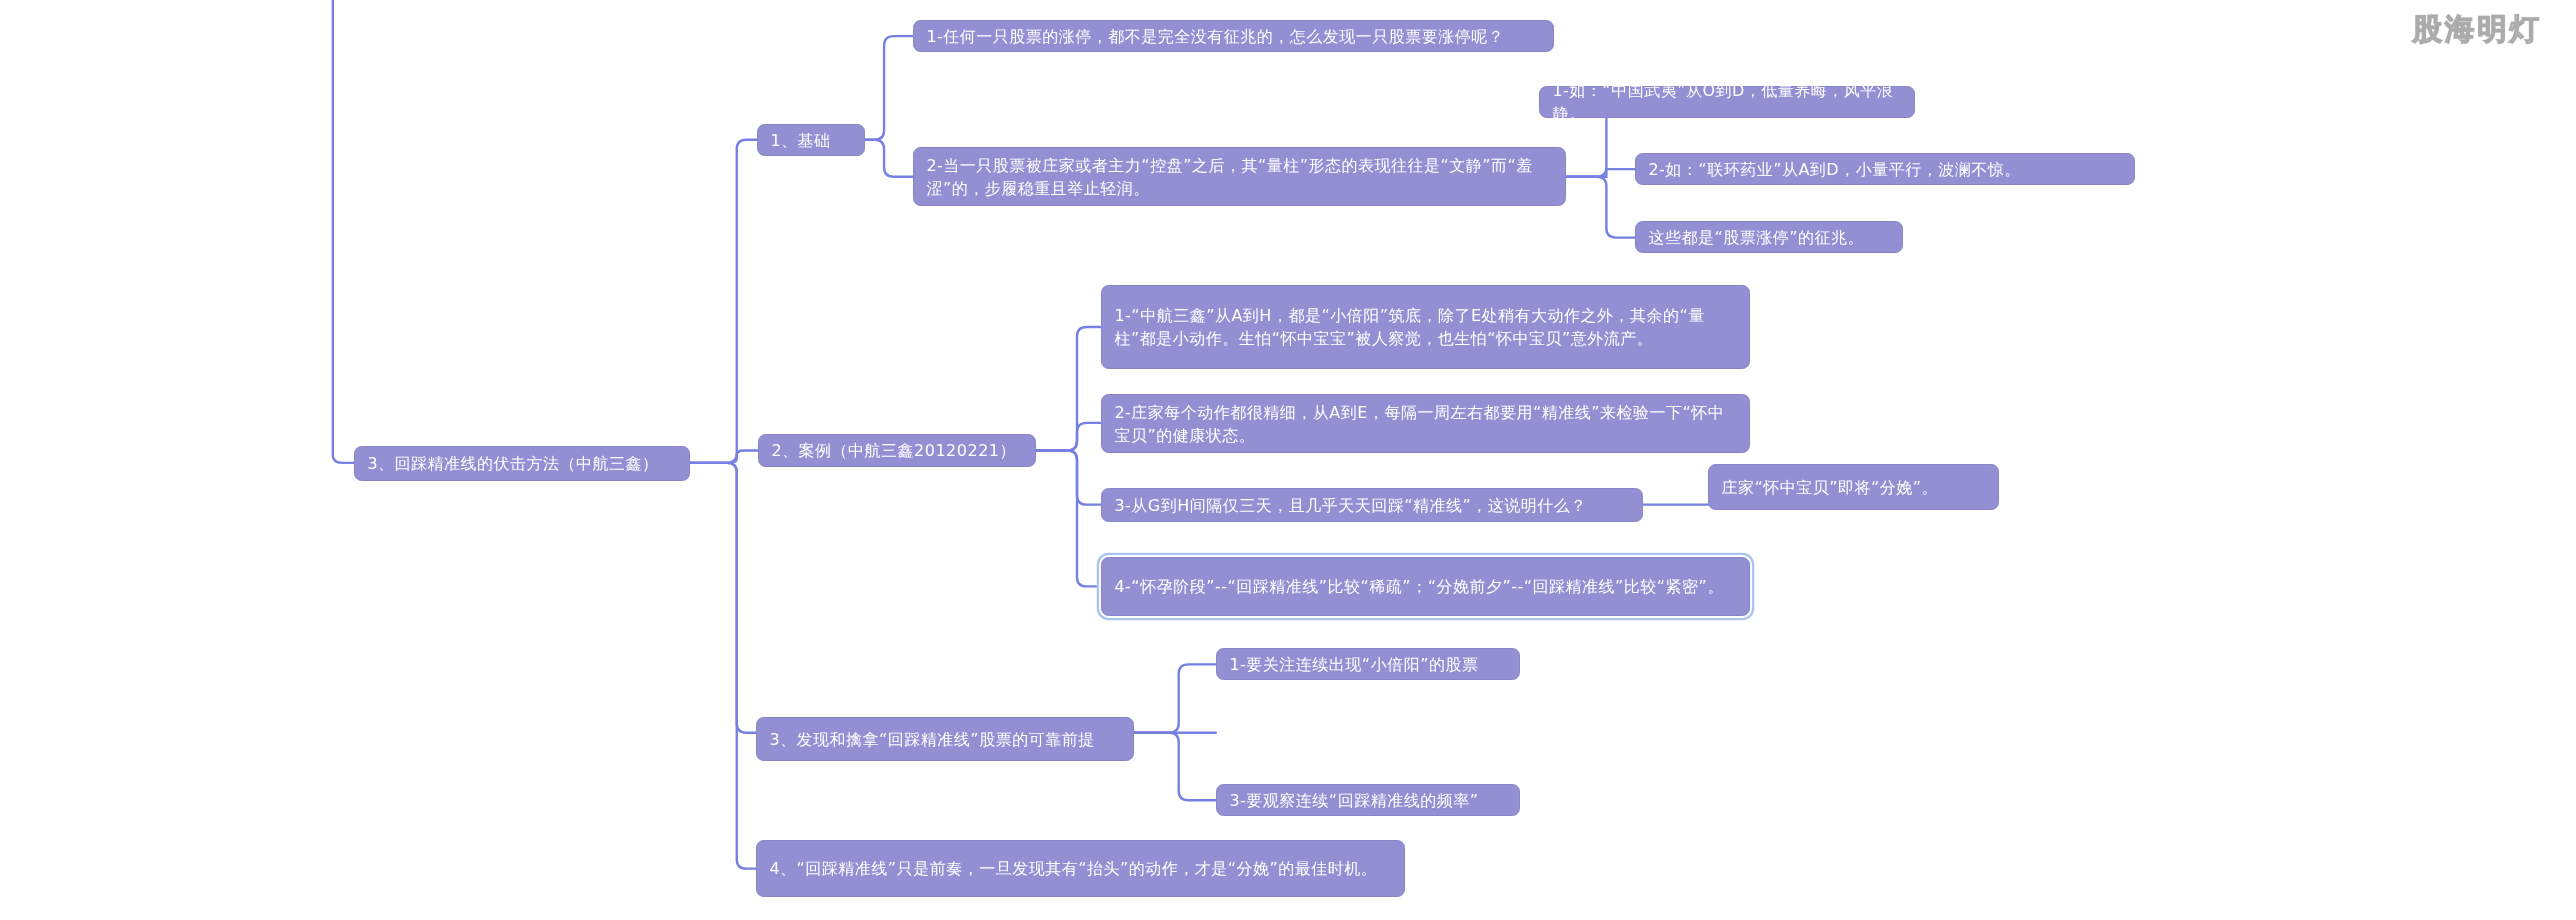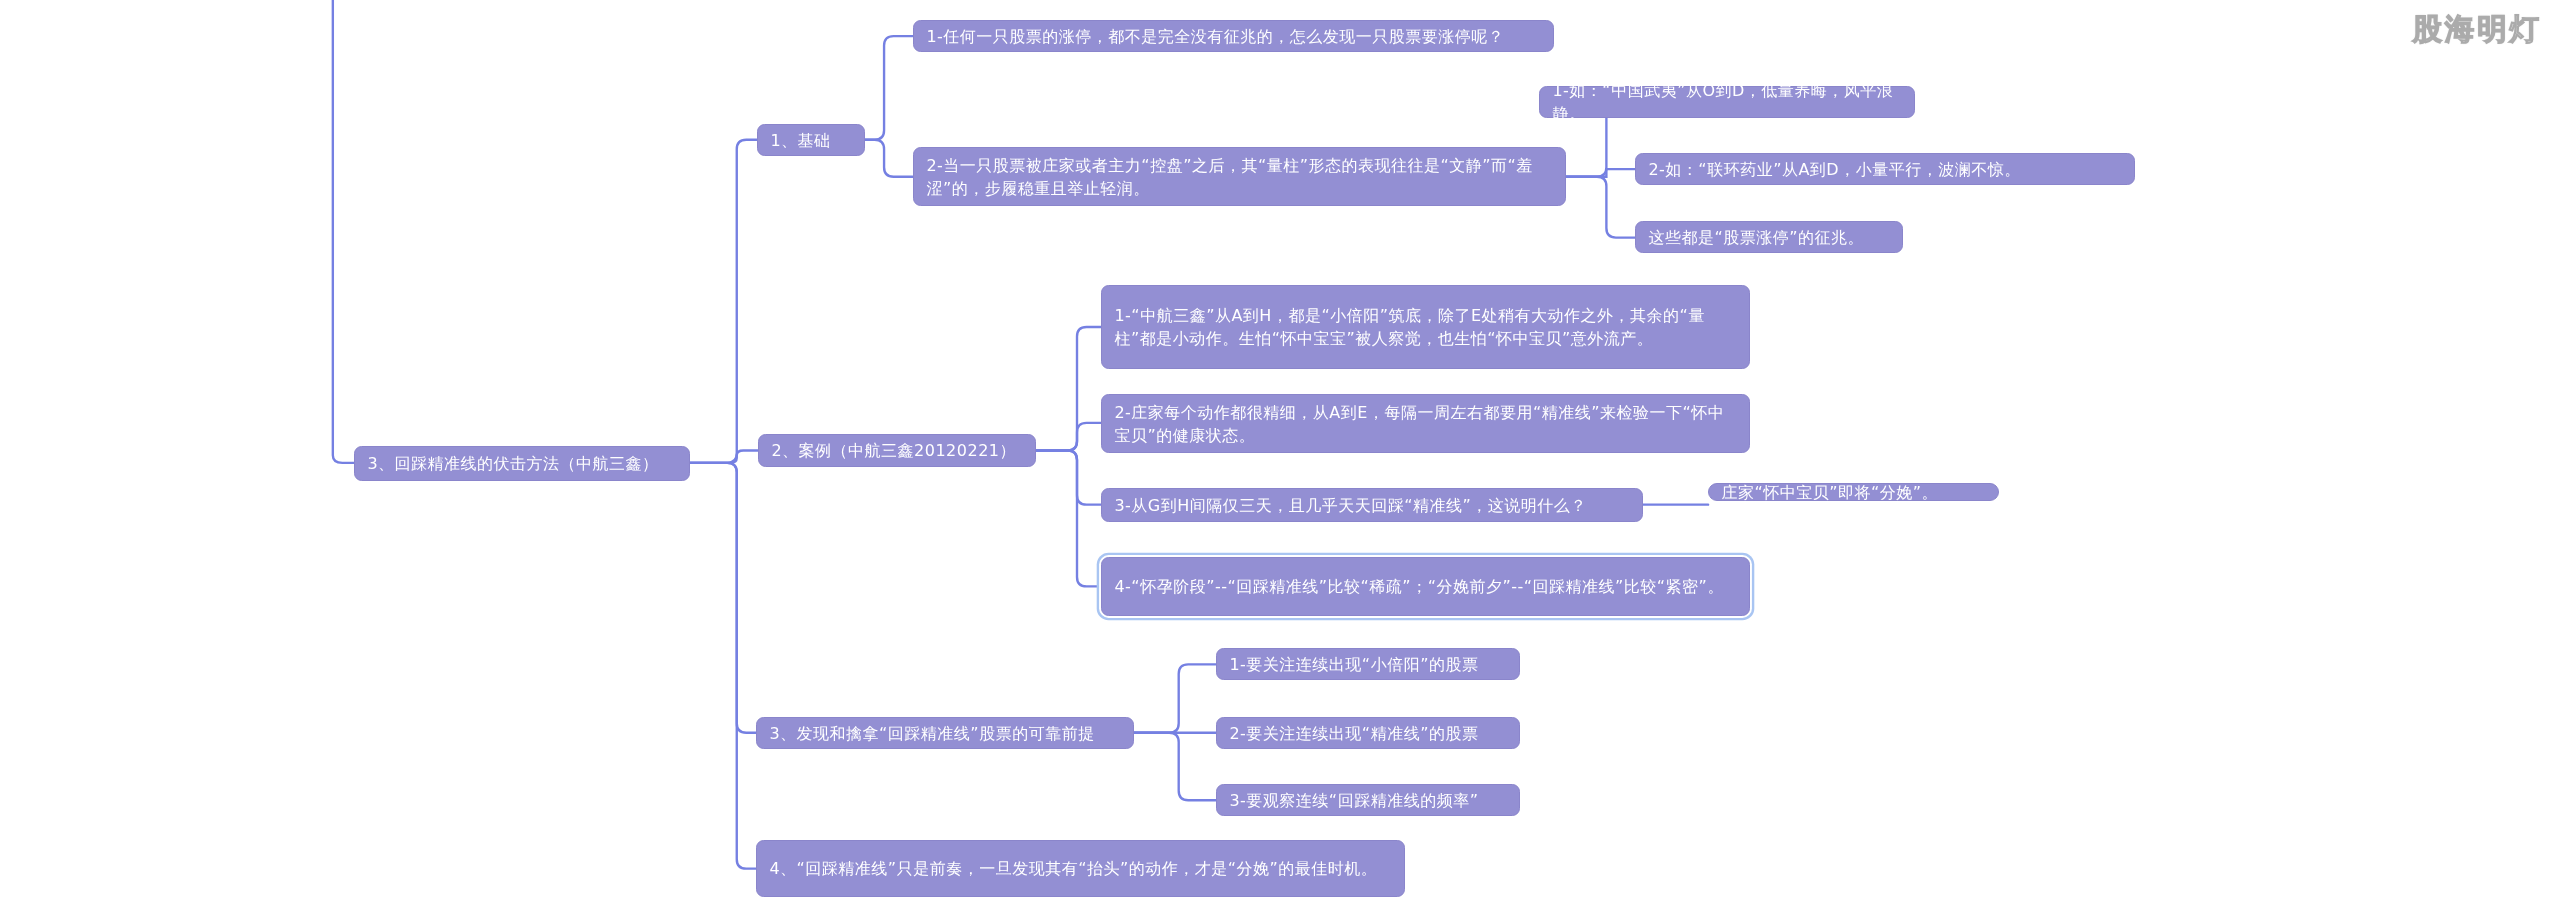--- a/index.html
+++ b/index.html
@@ -124,35 +124,32 @@
   </div>
   <div class="topic" style="left:1101px;top:285px;width:649px;height:84px;">
     <span>1-“中航三鑫”从A到H，都是“小倍阳”筑底，除了E处稍有大动作之外，其余的“量柱”都是小动作。生怕“怀中宝宝”被人察觉，也生怕“怀中宝贝”意外流产。</span>
   </div>
   <div class="topic" style="left:1101px;top:394px;width:649px;height:59px;">
     <span>2-庄家每个动作都很精细，从A到E，每隔一周左右都要用“精准线”来检验一下“怀中宝贝”的健康状态。</span>
   </div>
   <div class="topic" style="left:1101px;top:488px;width:542px;height:34px;">
     <span>3-从G到H间隔仅三天，且几乎天天回踩“精准线”，这说明什么？</span>
   </div>
-  <div class="topic" style="left:1708px;top:483px;width:291px;height:18px;border-radius:12px;">
+  <div class="topic" style="left:1708px;top:464px;width:291px;height:46px;">
     <span>庄家“怀中宝贝”即将“分娩”。</span>
   </div>
   <div class="topic selected" style="left:1101px;top:557px;width:649px;height:59px;">
     <span>4-“怀孕阶段”--“回踩精准线”比较“稀疏”；“分娩前夕”--“回踩精准线”比较“紧密”。</span>
   </div>
 
-  <div class="topic" style="left:756px;top:717px;width:378px;height:32px;">
+  <div class="topic" style="left:756px;top:717px;width:378px;height:44px;">
     <span>3、发现和擒拿“回踩精准线”股票的可靠前提</span>
   </div>
   <div class="topic" style="left:1216px;top:648px;width:304px;height:32px;">
     <span>1-要关注连续出现“小倍阳”的股票</span>
-  </div>
-  <div class="topic" style="left:1216px;top:717px;width:304px;height:32px;">
-    <span>2-要关注连续出现“精准线”的股票</span>
   </div>
   <div class="topic" style="left:1216px;top:784px;width:304px;height:32px;">
     <span>3-要观察连续“回踩精准线的频率”</span>
   </div>
 
   <div class="topic" style="left:756px;top:840px;width:649px;height:57px;">
     <span>4、“回踩精准线”只是前奏，一旦发现其有“抬头”的动作，才是“分娩”的最佳时机。</span>
   </div>
 
   <div class="watermark">

